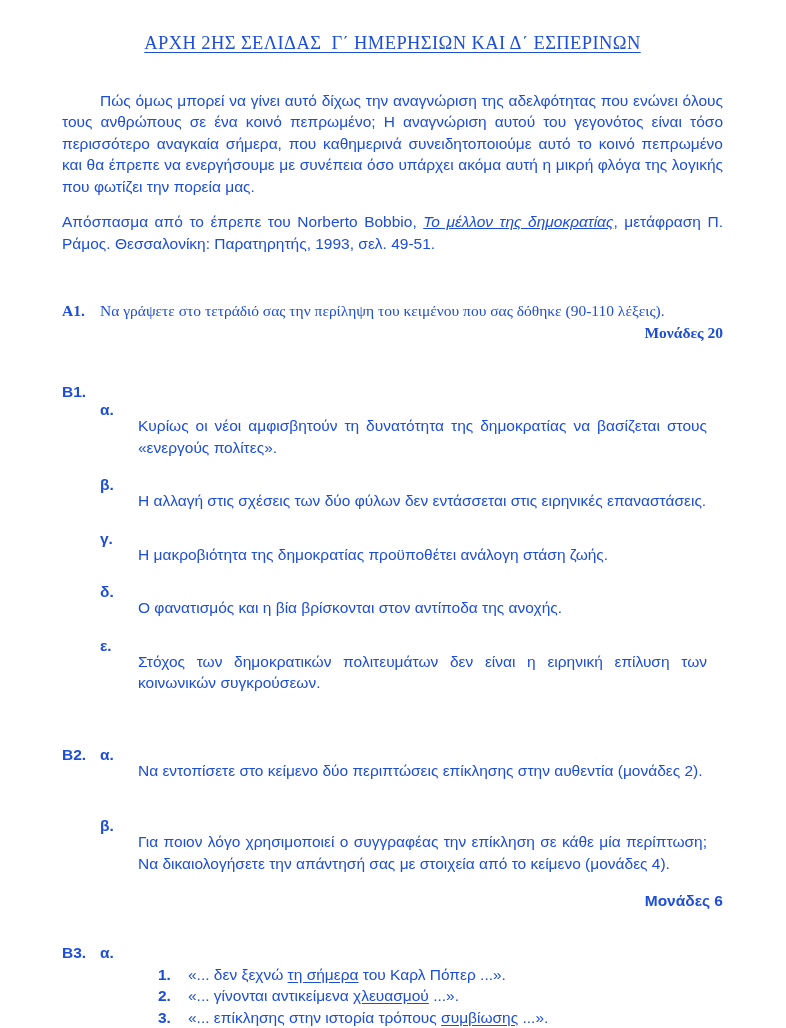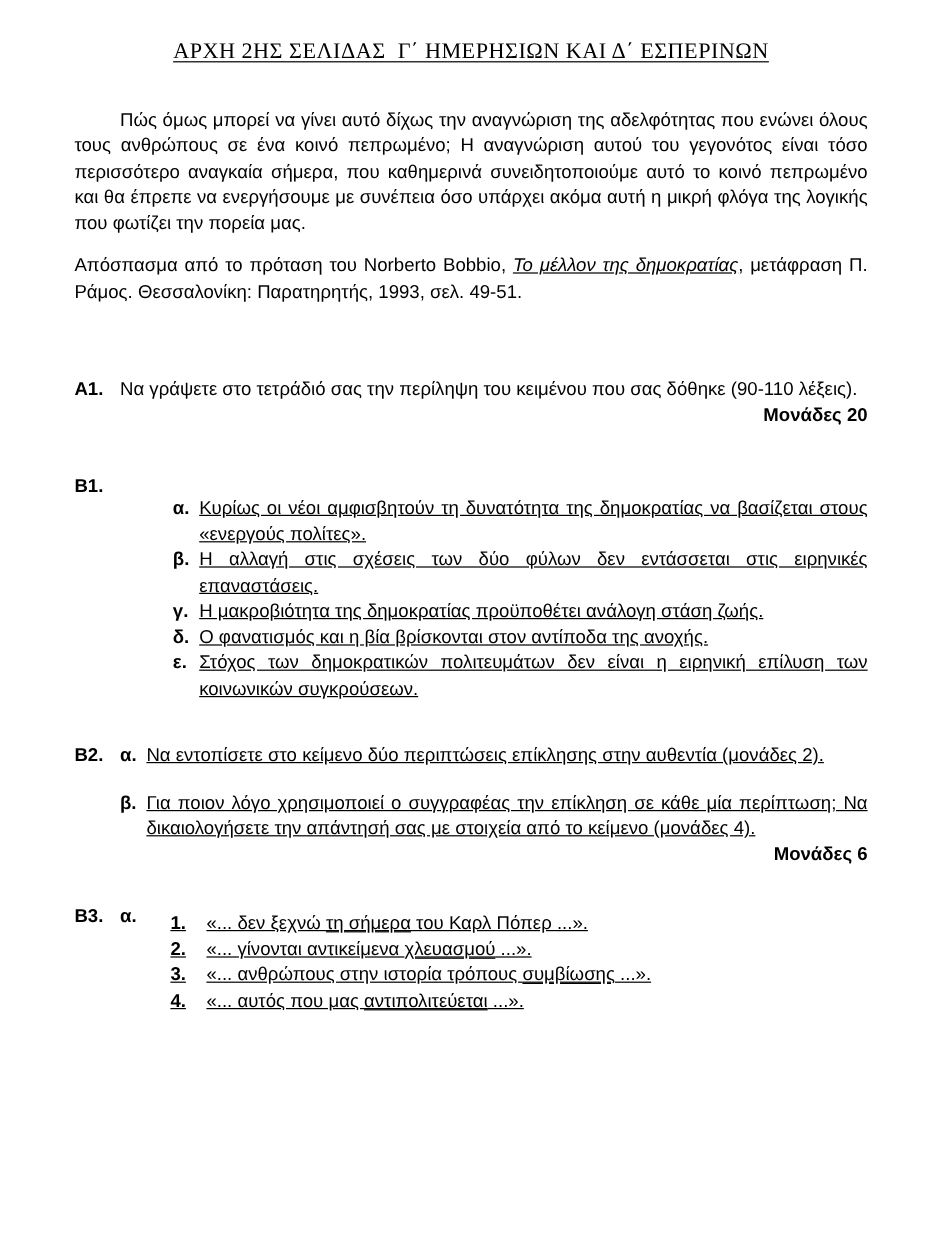--- a/index.html
+++ b/index.html
@@ -6,21 +6,21 @@
     margin: 0;
     padding: 0;
     background: #ffffff;
   }
   .page {
     position: relative;
     width: 786px;
     height: 1028px;
     margin: 0 auto;
     background: #ffffff;
-    color: #000000;
+    color: #1d4ed8;
     font-family: "Liberation Sans", "DejaVu Sans", sans-serif;
     font-size: 15.5px;
     line-height: 21.5px;
     box-sizing: border-box;
     padding: 33px 63px 20px 62px;
     overflow: hidden;
   }
   .doc-header {
     text-align: center;
     font-family: "Liberation Serif", "DejaVu Serif", serif;
@@ -62,24 +62,24 @@
     margin: 0;
   }
 
   .sublist { margin-top: 18px; }
   .subitem { display: flex; align-items: flex-start; }
   .submarker {
     flex: none;
     width: 22px;
     font-weight: bold;
   }
-  .subtext { flex: 1; min-width: 0; text-align: justify; margin: 0; text-decoration: underline; }
+  .subtext { flex: 1; min-width: 0; text-align: justify; margin: 16px; }
 
-  .q-a1 { margin-top: 60px; }
-  .q-b1 { margin-top: 38px; gap: 44px; }
+  .q-a1 { margin-top: 46px; font-family: Liberation Serif, serif; }
+  .q-b1 { margin-top: 38px; }
   .q-b1 .marks { margin-top: 4px; }
   .q-b2 { margin-top: 34px; }
   .q-b2 .subitem + .subitem { margin-top: 18px; }
   .q-b3 { margin-top: 30px; justify-content: flex-end; }
 
   .bi { font-weight: bold; font-style: italic; }
   .u { text-decoration: underline; text-underline-offset: 2px; }
 
   .numlist { margin: 6px 0 0 20px; }
   .numitem { display: flex; align-items: flex-start; }
@@ -95,21 +95,21 @@
 <body>
 
 <div class="page">
 
   <div class="doc-header">
     <span class="header-text">ΑΡΧΗ 2ΗΣ ΣΕΛΙΔΑΣ &nbsp;Γ΄ ΗΜΕΡΗΣΙΩΝ ΚΑΙ Δ΄ ΕΣΠΕΡΙΝΩΝ</span>
   </div>
 
   <p class="passage-par">Πώς όμως μπορεί να γίνει αυτό δίχως την αναγνώριση της αδελφότητας που ενώνει όλους τους ανθρώπους σε ένα κοινό πεπρωμένο; Η αναγνώριση αυτού του γεγονότος είναι τόσο περισσότερο αναγκαία σήμερα, που καθημερινά συνειδητοποιούμε αυτό το κοινό πεπρωμένο και θα έπρεπε να ενεργήσουμε με συνέπεια όσο υπάρχει ακόμα αυτή η μικρή φλόγα της λογικής που φωτίζει την πορεία μας.</p>
 
-  <p class="citation"><span>Απόσπασμα από το πρόταση του Norberto Bobbio, </span><span class="book-title">Το μέλλον της δημοκρατίας</span><span>, μετάφραση Π. Ράμος. Θεσσαλονίκη: Παρατηρητής, 1993, σελ. 49-51.</span></p>
+  <p class="citation"><span>Απόσπασμα από το έπρεπε του Norberto Bobbio, </span><span class="book-title">Το μέλλον της δημοκρατίας</span><span>, μετάφραση Π. Ράμος. Θεσσαλονίκη: Παρατηρητής, 1993, σελ. 49-51.</span></p>
 
   <div class="q q-a1">
     <div class="qlabel">Α1.</div>
     <div class="qbody">
       <p class="qtext">Να γράψετε στο τετράδιό σας την περίληψη του κειμένου που σας δόθηκε (90-110 λέξεις).</p>
       <div class="marks">Μονάδες 20</div>
     </div>
   </div>
 
   <div class="q q-b1">
@@ -165,21 +165,21 @@
             <div class="numitem">
               <div class="nummarker">1.</div>
               <div class="numtext"><span>«... δεν ξεχνώ </span><span class="u">τη σήμερα</span><span> του Καρλ Πόπερ ...».</span></div>
             </div>
             <div class="numitem">
               <div class="nummarker">2.</div>
               <div class="numtext"><span>«... γίνονται αντικείμενα </span><span class="u">χλευασμού</span><span> ...».</span></div>
             </div>
             <div class="numitem">
               <div class="nummarker">3.</div>
-              <div class="numtext"><span>«... ανθρώπους στην ιστορία τρόπους </span><span class="u">συμβίωσης</span><span> ...».</span></div>
+              <div class="numtext"><span>«... επίκλησης στην ιστορία τρόπους </span><span class="u">συμβίωσης</span><span> ...».</span></div>
             </div>
             <div class="numitem">
               <div class="nummarker">4.</div>
               <div class="numtext"><span>«... αυτός που μας </span><span class="u">αντιπολιτεύεται</span><span> ...».</span></div>
             </div>
           </div>
         </div>
       </div>
     </div>
   </div>

